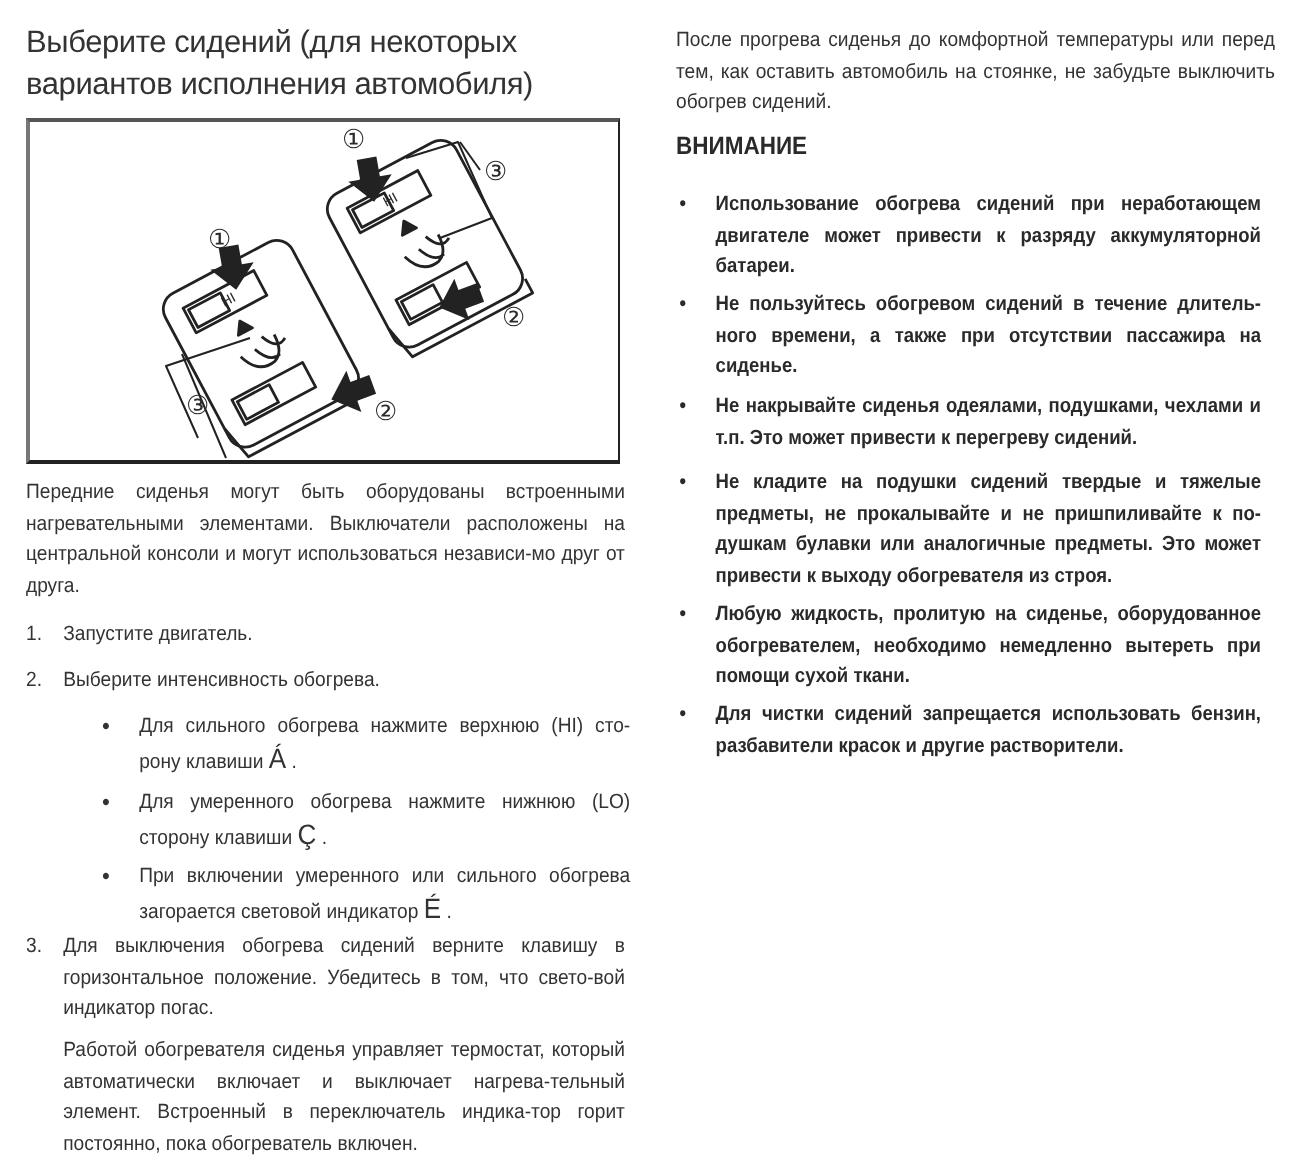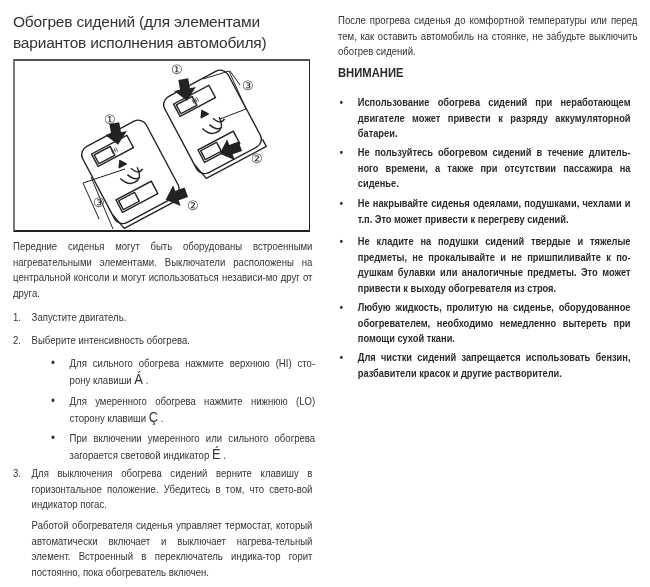--- a/index.html
+++ b/index.html
@@ -46,21 +46,21 @@
     font-size: 10.3px; line-height: 15.6px; font-weight: bold; color: #2a2a2a;
     text-align: justify; transform: scaleX(0.9); transform-origin: left top;
   }
   .warn .dot { position: absolute; left: 2px; top: 0; }
   .warn .txt { position: absolute; left: 22px; top: 0; width: 303px; }
 </style>
 </head>
 <body>
 
 <div class="col-left">
-  <div class="title">Обогрев сидений (для элементами вариантов исполнения автомобиля)</div>
+  <div class="title">Выберите сидений (для некоторых вариантов исполнения автомобиля)</div>
 
   <div class="figure">
     <svg width="295" height="170" viewBox="0 0 295 170">
       <g fill="none" stroke="#222" stroke-width="1.4" stroke-linejoin="round">
 
         <g transform="translate(197,60) rotate(-28)">
           <rect x="-36" y="-42" width="72" height="86" rx="9" fill="#fff"></rect>
           <path d="M-36 30 L-32 48 L36 48 L36 40"></path>
           <rect x="-26" y="-33" width="40" height="14"></rect>
           <rect x="-24" y="-31" width="18" height="10"></rect>

